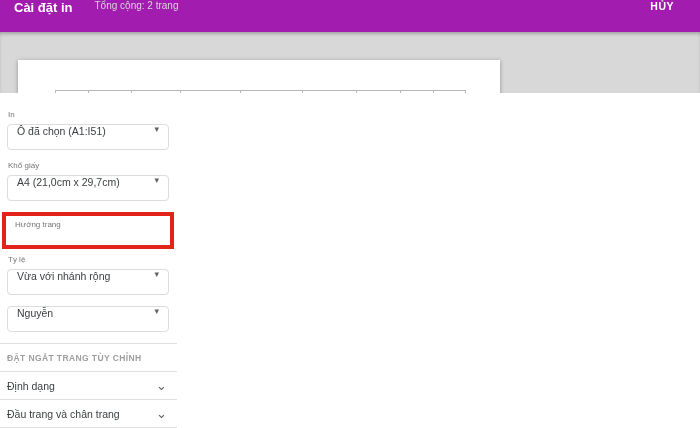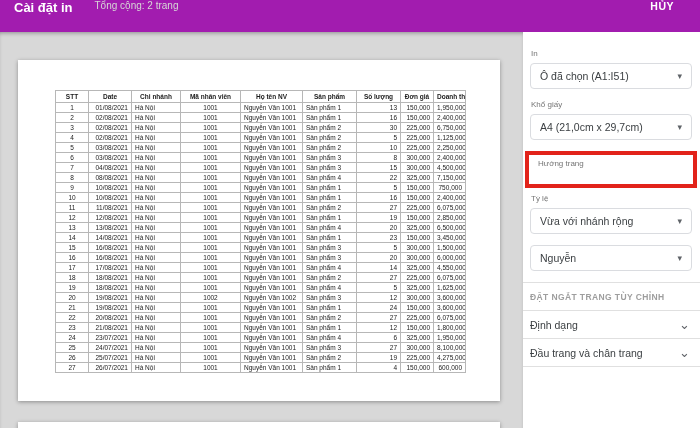--- a/index.html
+++ b/index.html
@@ -11,21 +11,21 @@
   .topbar-title { color:#fff; font-size:13px; font-weight:bold; margin-left:14px; }
   .topbar-total { color:#d7d7d7; font-size:10px; margin-left:22px; }
   .topbar-spacer { flex:1; }
   .btn-cancel { color:#fff; font-size:10.5px; font-weight:bold; letter-spacing:.5px;
     background:none; border:none; margin-right:26px; cursor:pointer; }
   .btn-next { color:#fff; font-size:10.5px; font-weight:bold; letter-spacing:.5px;
     background:#1a73e8; border:none; border-radius:2px; padding:6px 17px;
     margin-right:7px; cursor:pointer; }
 
   
-  .main { display:flex; height:396px; }
+  .main { display:flex; height:396px;flex-direction:column; }
 
   
   .preview { flex:1; background:#d8d8d8; position:relative; overflow:hidden;
     box-shadow:inset 0 3px 4px -2px rgba(0,0,0,.35); }
   .page { position:absolute; left:18px; width:482px; background:#fff;
     box-shadow:0 1px 4px rgba(0,0,0,.35); }
   .page-1 { top:28px; height:341px; }
   .page-2 { top:390px; height:30px; }
 
   .sheet-table { position:absolute; left:37px; top:30px; width:410px;
@@ -41,21 +41,21 @@
   .sheet-table td:nth-child(5) { text-align:left; }
   .sheet-table td:nth-child(6) { text-align:left; }
   .sheet-table td:nth-child(7) { text-align:right; }
   .sheet-table td:nth-child(8) { text-align:right; }
   .sheet-table td:nth-child(9) { text-align:right; }
 
   
   .sidebar { width:177px; background:#fff; padding:17px 8px 0 7px; position:relative; }
   .field-label { font-size:8px; color:#757575; margin:0 0 5px 1px; }
   .select-box { height:26px; border:1px solid #dadce0; border-radius:4px;
-    display:flex; align-items:center; padding:0 9px; margin-bottom:11px;
+    display:flex; padding:0 9px; margin-bottom:11px;
     cursor:pointer; background:#fff; }
   .select-value { flex:1; font-size:10.5px; color:#3c4043; white-space:nowrap; overflow:hidden; }
   .caret { font-size:9px; color:#5f6368; line-height:1; }
 
   .annotated { border:4px solid #e2231a; margin:3px -5px 6px -5px; padding:4px 6px 9px 8px; }
   .annotated .field-label { margin-bottom:7px; }
   .radio-row { display:flex; align-items:center; }
   .radio-opt { display:flex; align-items:center; cursor:pointer; }
   .radio-opt + .radio-opt { margin-left:28px; }
   .radio-circle { width:10px; height:10px; border-radius:50%; border:1.5px solid #7c7c7c;

